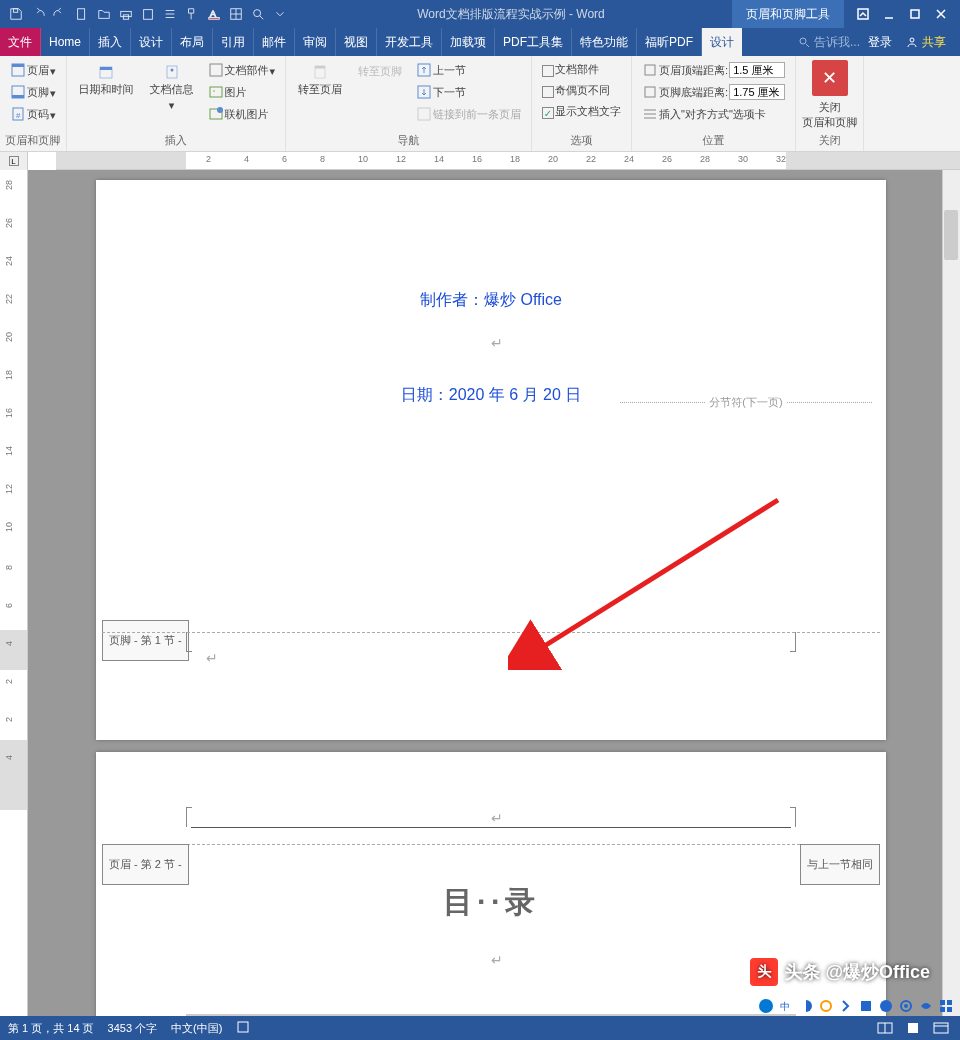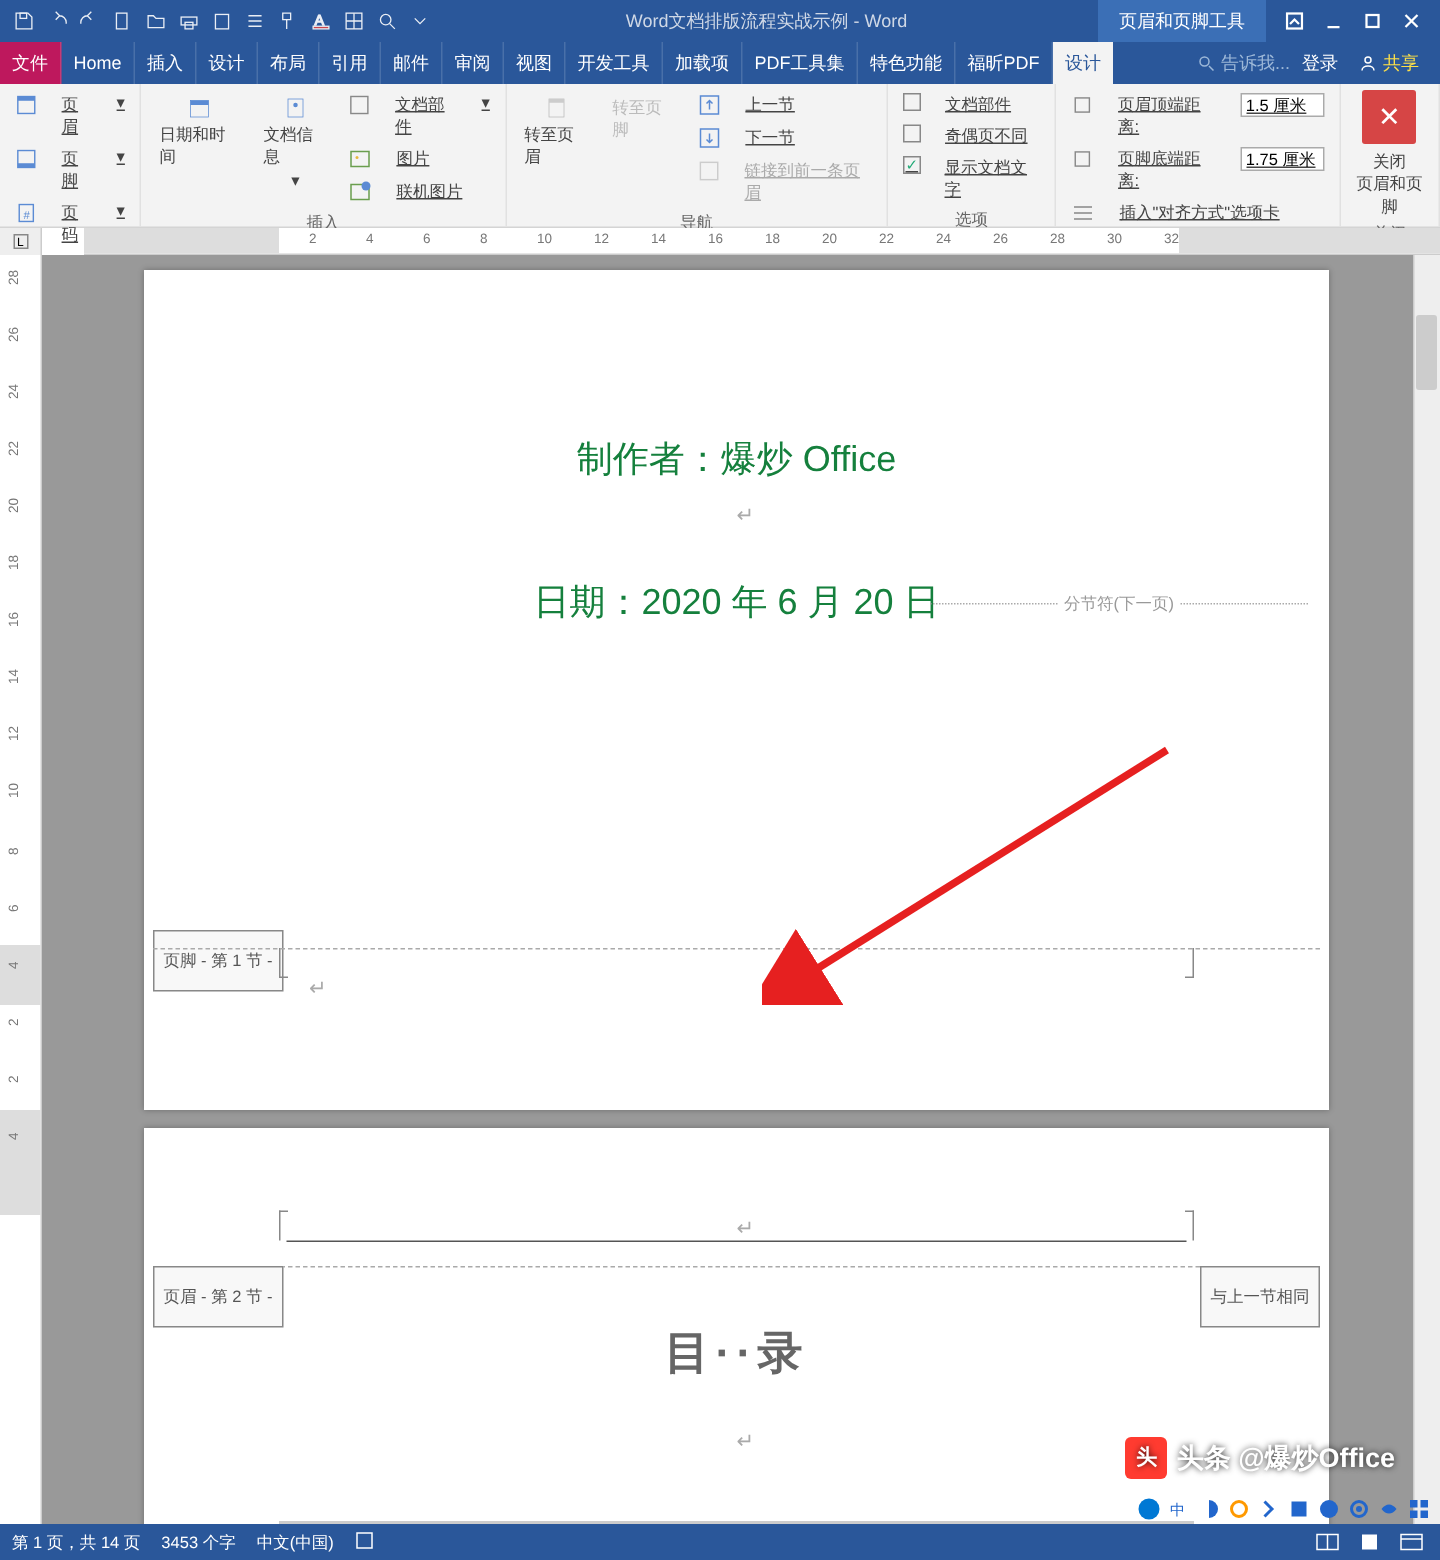--- a/index.html
+++ b/index.html
@@ -18,41 +18,41 @@
 .menu-item.file { background: #be185d; }
 .menu-item.active { background: #f3f3f3; color: #2a579a; border-right: none; }
 .menu-right { margin-left: auto; display: flex; align-items: center; gap: 8px; padding-right: 8px; }
 .tell-me { display:flex; align-items:center; gap:4px; color:#9db8d8; font-size:12px; }
 .login-btn { color:#fff; cursor:pointer; }
 .share-btn { display:flex; align-items:center; gap:4px; color:#fde047; cursor:pointer; padding:0 6px; }
 .ribbon { height: 96px; background: #f3f3f3; border-bottom: 1px solid #d4d4d4; display: flex; }
 .r-group { display:flex; flex-direction:column; border-right:1px solid #e1e1e1; padding:2px 4px; }
 .r-group-body { flex:1; display:flex; gap:4px; align-items:flex-start; padding:2px; }
 .r-group-label { text-align:center; font-size:11px; color:#666; padding:1px 0; }
-.r-btn-small { display:flex; align-items:flex-start; gap:16px; padding:2px 4px; cursor:pointer; font-size:11px; color:#444;text-decoration:underline; }
+.r-btn-small { display:flex; align-items:flex-end; gap:1px; padding:2px 4px; cursor:pointer; font-size:11px; color:#444; }
 .r-btn-small.disabled { color:#aaa; }
 .r-btn-large { display:flex; flex-direction:column; align-items:center; gap:2px; padding:4px 6px; cursor:pointer; font-size:11px; color:#444; }
 .r-btn-large svg, .r-btn-small svg { width:16px; height:16px; }
 .r-big-icon { width:32px; height:32px; }
 .vcol { display:flex; flex-direction:column; gap:2px; }
 .checkbox { width:12px; height:12px; border:1px solid #888; display:inline-flex; align-items:center; justify-content:center; font-size:10px; }
 .spin-input { border:1px solid #aaa; background:#fff; width:56px; padding:1px 3px; font-size:11px; }
 .close-btn { width:36px; height:36px; background:#d64545; color:#fff; display:flex; align-items:center; justify-content:center; font-size:18px; border-radius:2px; }
 .ruler-h { height:18px; background:#fff; border-bottom:1px solid #ccc; position:relative; font-size:9px; color:#777; overflow:hidden; margin-left:28px; }
 .ruler-h .dark { position:absolute; top:0; bottom:0; background:#ddd; }
 .ruler-h .tick { position:absolute; top:2px; }
 .workspace { display:flex; height: calc(1040px - 28px - 28px - 96px - 18px - 24px); }
 .ruler-v { width:28px; background:#fff; border-right:1px solid #ccc; position:relative; font-size:9px; color:#777; }
 .ruler-v .dark { position:absolute; left:0; right:0; background:#ddd; }
 .ruler-v .tick { position:absolute; left:4px; transform:rotate(-90deg); transform-origin:left top; width:20px; }
 .canvas { flex:1; background:#999; overflow:hidden; position:relative; }
 .page { position:absolute; background:#fff; box-shadow:0 0 4px rgba(0,0,0,.3); left:68px; }
 .page1 { top:10px; width:790px; height:560px; }
 .page2 { top:582px; width:790px; height:280px; }
-.doc-text { position:absolute; color:#15803d; font-size:24px; }
+.doc-text { position:absolute; color:#1d4ed8; font-size:16px; }
 .section-label { position:absolute; border:1px solid #888; background:#f8f8f8; padding:12px 6px; font-size:11px; color:#555; }
 .footer-line { position:absolute; border-top:1px dashed #aaa; }
 .header-line { position:absolute; border-bottom:1px solid #555; }
 .section-break { position:absolute; font-size:11px; color:#999; display:flex; align-items:center; }
 .section-break::before, .section-break::after { content:""; flex:1; border-top:1px dotted #aaa; margin:0 4px; }
 .arrow { position:absolute; pointer-events:none; }
 .statusbar { height:24px; background:#2a579a; color:#fff; display:flex; align-items:center; font-size:11px; padding:0 8px; gap:14px; }
 .statusbar .right { margin-left:auto; display:flex; gap:6px; align-items:center; }
 .view-btn { width:22px; height:18px; display:flex; align-items:center; justify-content:center; cursor:pointer; }
 .watermark { position:absolute; right:30px; bottom:30px; display:flex; align-items:center; gap:6px; font-size:18px; color:#fff; font-weight:bold; text-shadow:0 0 4px rgba(0,0,0,.8);}

